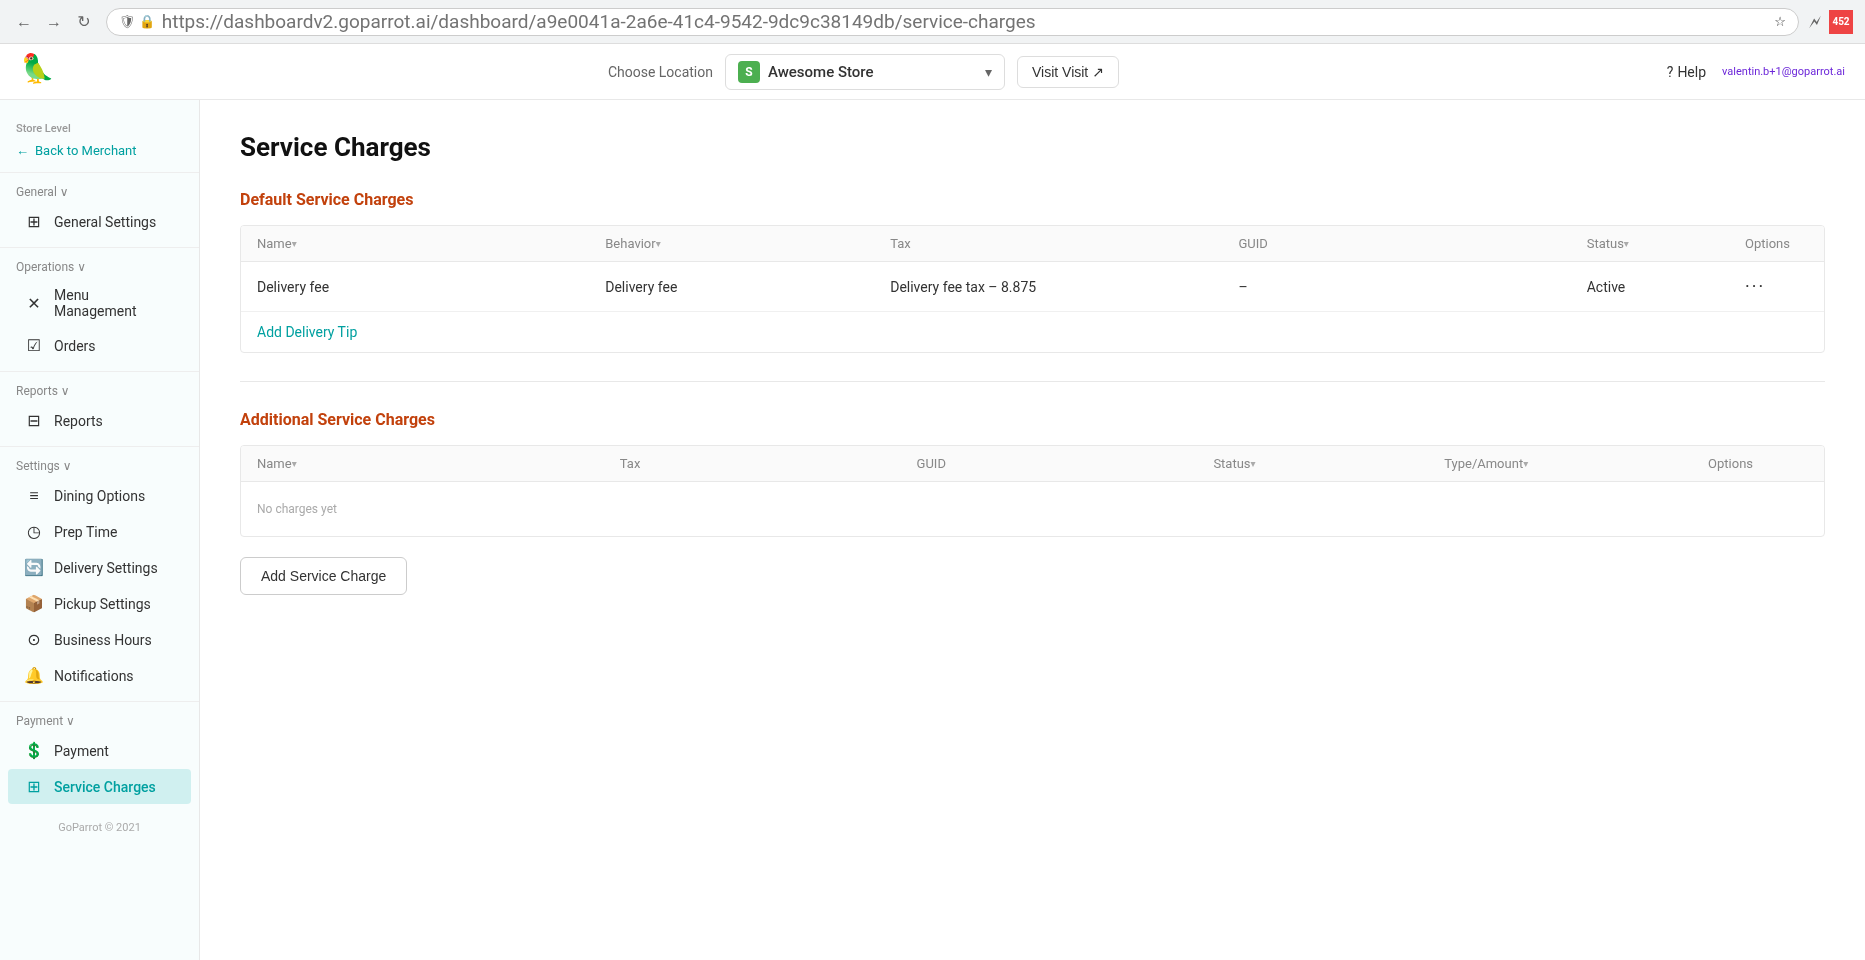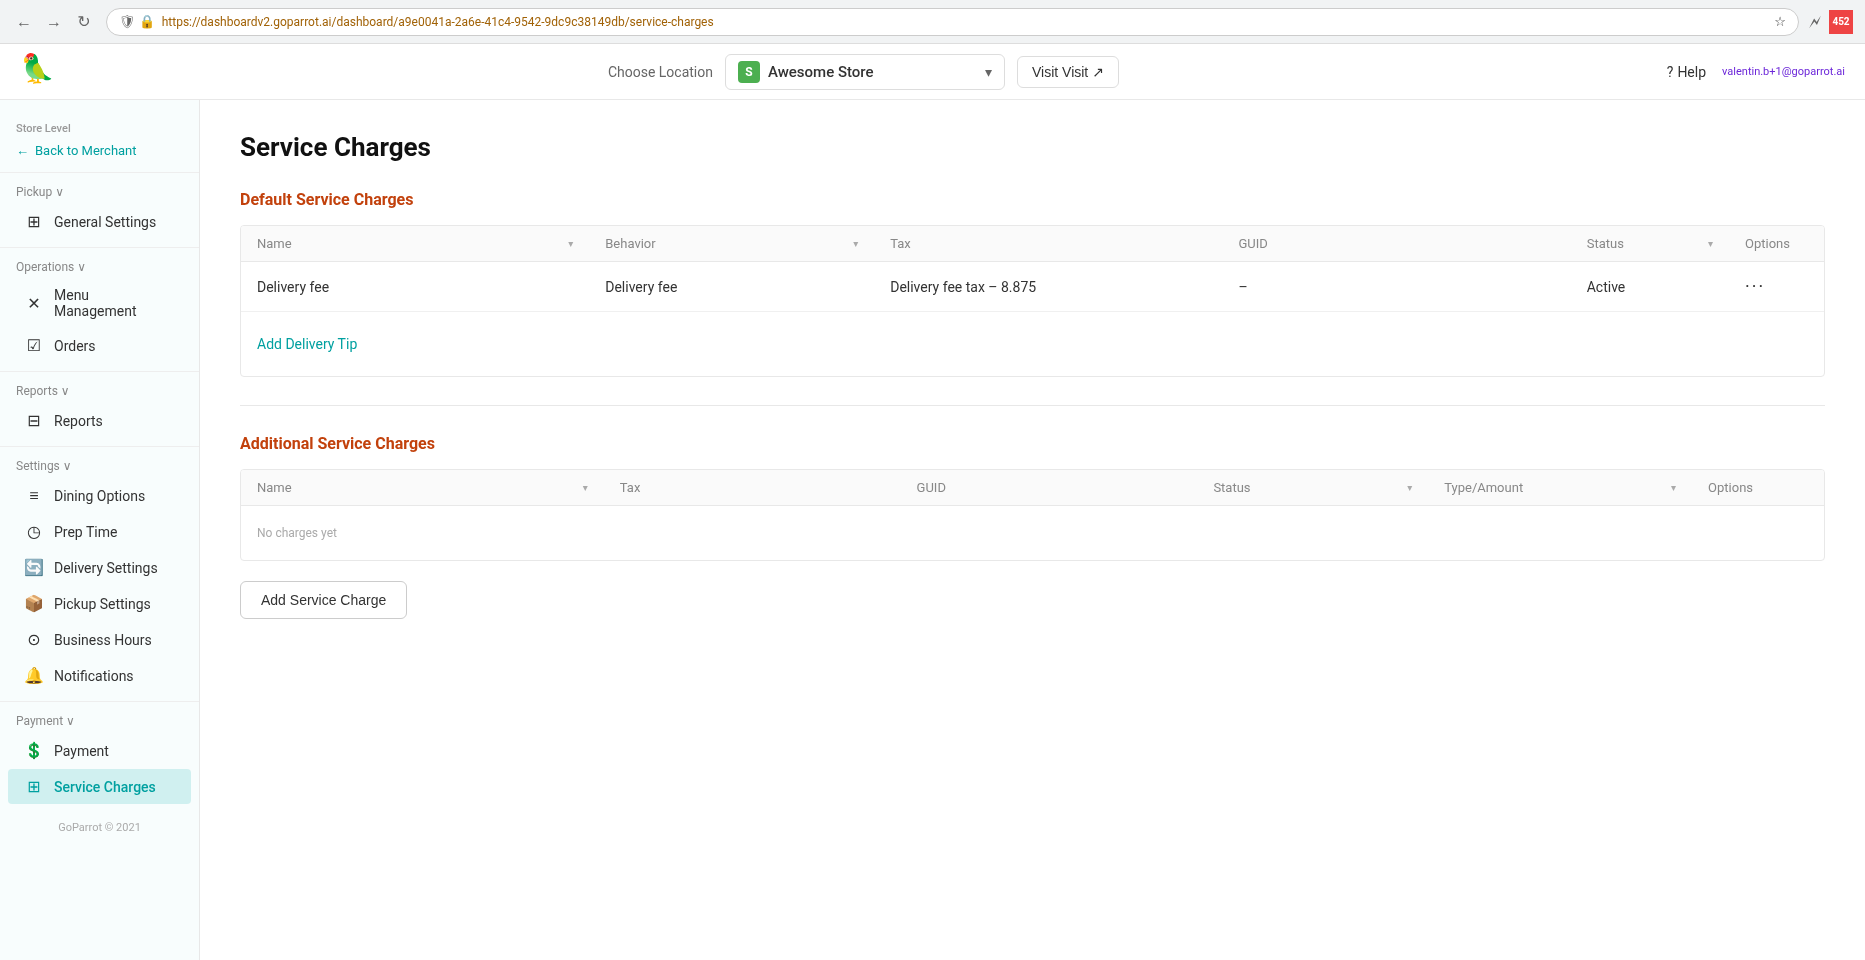--- a/index.html
+++ b/index.html
@@ -25,21 +25,21 @@
       border: 1px solid #ccc;
       border-radius: 14px;
       padding: 0 12px;
       font-size: 13px;
       color: #333;
       display: flex;
       align-items: center;
       gap: 6px;
     }
     .url-bar-icons { display: flex; align-items: center; gap: 4px; color: #666; }
-    .url-text { flex: 1; font-size: 12px; color: #a16207; }
+    .url-text { flex: 1; font-size: 19px; color: #737373; }
     .browser-actions { display: flex; gap: 8px; align-items: center; color: #666; font-size: 18px; }
     .browser-ext { width: 24px; height: 24px; background: #e44; border-radius: 0; display: flex; align-items: center; justify-content: center; color: white; font-size: 10px; font-weight: bold; }
 
     
     .app-header {
       height: 56px;
       background: #fff;
       border-bottom: 1px solid #e8e8e8;
       display: flex;
       align-items: center;
@@ -190,29 +190,29 @@
       border-bottom: 1px solid #e8e8e8;
       background: #fafafa;
     }
     .data-table td {
       padding: 14px 16px;
       font-size: 14px;
       border-bottom: 1px solid #f0f0f0;
       color: #333;
     }
     .data-table tr:last-child td { border-bottom: none; }
-    .th-sortable { cursor: pointer; display: flex; align-items: center; gap: 0; justify-content: space-between; }
+    .th-sortable { cursor: pointer; display: flex; align-items: center; gap: 0; }
     .sort-arrow { font-size: 10px; color: #aaa; }
     .status-active { color: #333; }
     .options-btn { cursor: pointer; color: #333; font-size: 18px; letter-spacing: 2px; }
     .add-link {
       color: #00a0a0;
       font-size: 14px;
       cursor: pointer;
-      padding: 24px 16px;
+      padding: 12px 16px;
       display: block;
       border-top: 1px solid #f0f0f0;
     }
     .section-separator { height: 1px; background: #e8e8e8; margin: 28px 0; }
     .no-data-row td { color: #aaa; font-size: 12px; padding: 20px 16px; }
     .add-charge-btn {
       margin-top: 20px;
       padding: 10px 20px;
       border: 1px solid #ccc;
       border-radius: 6px;
@@ -283,21 +283,21 @@
 
   <nav class="sidebar">
     <div class="sidebar-section-label">Store Level</div>
     <div class="back-to-merchant">
       <span>←</span>
       <span>Back to Merchant</span>
     </div>
     <div class="sidebar-divider"></div>
 
     <div class="sidebar-group-header">
-      <span>Pickup ∨</span>
+      <span>General ∨</span>
     </div>
     <div class="sidebar-item">
       <span class="icon">⊞</span>
       <span>General Settings</span>
     </div>
 
     <div class="sidebar-divider"></div>
     <div class="sidebar-group-header">
       <span>Operations ∨</span>
     </div>

